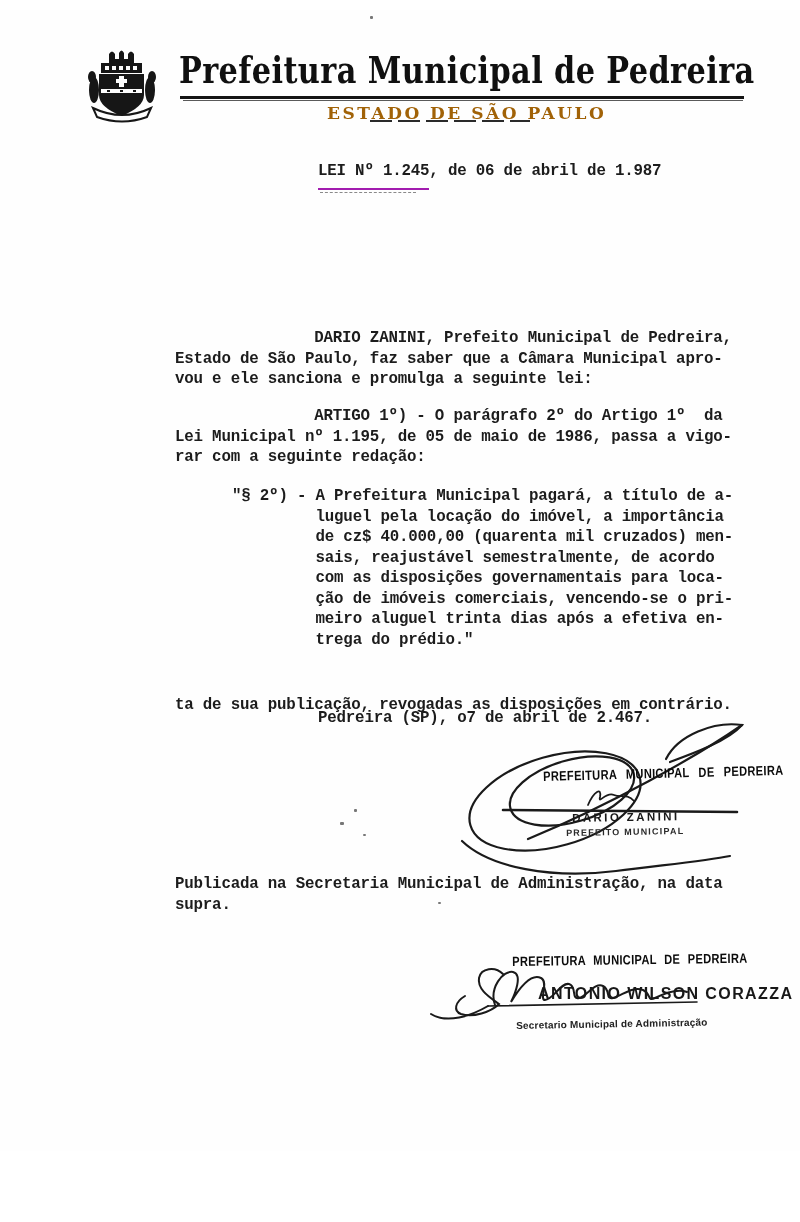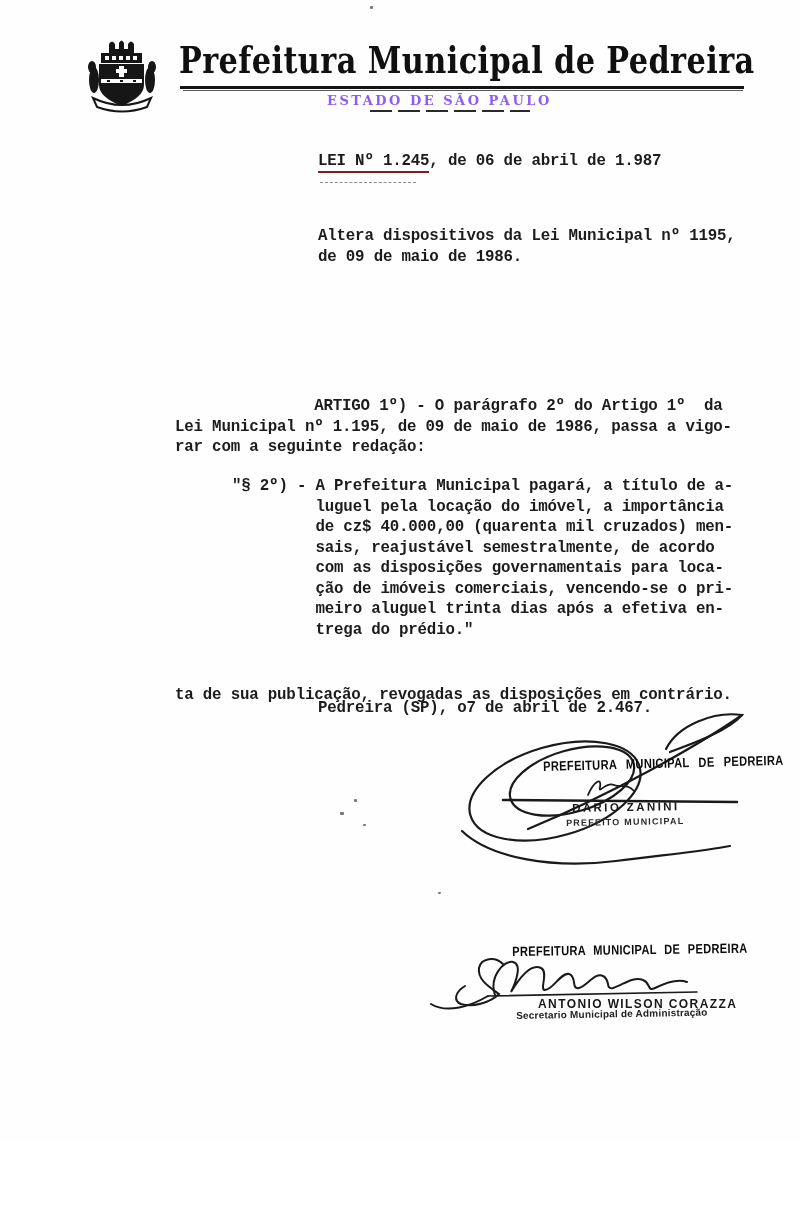--- a/index.html
+++ b/index.html
@@ -1,62 +1,62 @@
 <!DOCTYPE html>
 <html><head>
 <meta charset="utf-8">
 <style>
   html,body{margin:0;padding:0;background:#ffffff;}
   .page{
-    position:relative;width:800px;height:1141px;margin:0 auto;
+    position:relative;width:800px;height:1141px;margin:10px auto;
     background:#fefefe;overflow:hidden;
     font-family:"Liberation Mono",monospace;
   }
   
   .mono{
     position:absolute;white-space:pre;
     font-family:"Liberation Mono",monospace;
     font-weight:bold;font-size:15.8px;line-height:20.5px;
     color:#1c1c1c;letter-spacing:-0.2px;
   }
-  .u2{border-bottom:2px solid #7f1d1d;padding-bottom:1px;}
+  .u2{border-bottom:2px solid #a21caf;padding-bottom:8px;}
   .u1{border-bottom:1.5px solid #222;}
   
   .masthead-title{
     position:absolute;left:179px;top:38px;
     font-family:"DejaVu Serif",serif;font-weight:bold;font-size:37px;
     color:#101010;transform:scaleX(0.82);transform-origin:left top;
     white-space:nowrap;letter-spacing:0.5px;
   }
   .masthead-rule-a{position:absolute;left:180px;top:86px;width:564px;height:2.5px;background:#141414;}
   .masthead-rule-b{position:absolute;left:183px;top:90px;width:560px;height:1px;background:#5a5a5a;}
   .masthead-sub{
-    position:absolute;left:327px;top:93px;width:250px;text-align:left;
-    font-family:"DejaVu Serif",serif;font-weight:bold;font-size:13px;
-    letter-spacing:2.5px;color:#8b5cf6;white-space:nowrap;
+    position:absolute;left:327px;top:93px;width:250px;text-align:center;
+    font-family:"DejaVu Serif",serif;font-weight:bold;font-size:17px;
+    letter-spacing:2.5px;color:#a16207;white-space:nowrap;
   }
   .masthead-sub-rule{position:absolute;left:370px;top:110px;width:160px;height:1.5px;
     background:repeating-linear-gradient(90deg,#2a2a2a 0 22px,transparent 22px 28px);}
   .lei-dash-echo{position:absolute;left:320px;top:182px;width:96px;border-top:1.5px dashed #8a8a8a;}
   
   .stamp{
     position:absolute;font-family:"Liberation Sans",sans-serif;font-weight:bold;
     color:#0b0b0b;white-space:nowrap;transform-origin:left top;
   }
   .stamp1{left:543px;top:759px;font-size:13.5px;letter-spacing:0.4px;word-spacing:7px;
     transform:rotate(-1.5deg) scaleX(0.82);}
   .stamp2{left:512px;top:944px;font-size:13.5px;letter-spacing:0.4px;word-spacing:5px;
     transform:rotate(-0.8deg) scaleX(0.82);}
   .sig-name{
     position:absolute;font-family:"Liberation Sans",sans-serif;font-weight:bold;
     color:#181818;white-space:nowrap;transform-origin:left top;
   }
   .mayor-name{left:572px;top:802px;font-size:11.5px;letter-spacing:2.4px;transform:rotate(-1deg);}
   .mayor-role{left:566px;top:818px;font-size:9px;letter-spacing:1.2px;color:#2a2a2a;transform:rotate(-1deg);}
-  .sec-name{left:538px;top:997px;font-size:12px;letter-spacing:1.4px;}
+  .sec-name{left:538px;top:975px;font-size:16px;letter-spacing:1.4px;}
   .sec-role{left:516px;top:1010px;font-size:10px;letter-spacing:0.2px;color:#232323;transform:rotate(-1deg);}
   .sigsvg{position:absolute;}
   .speck{position:absolute;background:#777;border-radius:1px;}
 </style>
 </head>
 <body>
 
 <div class="page">
 
   <svg class="sigsvg" style="left:85px;top:38px" width="74" height="76" viewBox="0 0 74 76">
@@ -83,26 +83,27 @@
 
   <div class="masthead-title">Prefeitura Municipal de Pedreira</div>
   <div class="masthead-rule-a"></div>
   <div class="masthead-rule-b"></div>
   <div class="masthead-sub">ESTADO DE SÃO PAULO</div>
   <div class="masthead-sub-rule"></div>
 
   <div class="mono" style="left:318px;top:151px"><span class="u2">LEI Nº 1.245</span><span>, de 06 de abril de 1.987</span></div>
   <div class="lei-dash-echo"></div>
 
-  <div class="mono" style="left:318px;top:226px">Altera dispositivos da Lei Municipal nº 1195,
-de 09 de maio de 1986.</div>
 
+  <div class="mono" style="left:175px;top:318px">               DARIO ZANINI, Prefeito Municipal de Pedreira,
+Estado de São Paulo, faz saber que a Câmara Municipal apro-
+vou e ele sanciona e promulga a seguinte lei:</div>
 
   <div class="mono" style="left:175px;top:396px">               ARTIGO 1º) - O parágrafo 2º do Artigo 1º  da
-Lei Municipal nº 1.195, de 09 de maio de 1986, passa a vigo-
+Lei Municipal nº 1.195, de 05 de maio de 1986, passa a vigo-
 rar com a seguinte redação:</div>
 
   <div class="mono" style="left:232px;top:476px">"§ 2º) - A Prefeitura Municipal pagará, a título de a-
          luguel pela locação do imóvel, a importância
          de cz$ 40.000,00 (quarenta mil cruzados) men-
          sais, reajustável semestralmente, de acordo
          com as disposições governamentais para loca-
          ção de imóveis comerciais, vencendo-se o pri-
          meiro aluguel trinta dias após a efetiva en-
          trega do prédio."</div>
@@ -119,20 +120,22 @@
     <ellipse cx="125" cy="88" rx="88" ry="45" transform="rotate(-16 125 88)"></ellipse>
     <ellipse cx="142" cy="78" rx="64" ry="31" transform="rotate(-16 142 78)"></ellipse>
     <path d="M32 128 C60 155 122 166 186 158 C232 152 276 148 300 143"></path>
     <path d="M73 97 L307 99" stroke-width="2.6"></path>
     <path d="M158 92 C164 78 172 74 170 84 C168 92 176 78 184 82 C190 85 197 80 204 88" stroke-width="1.8"></path>
   </svg>
   <div class="stamp stamp1">PREFEITURA MUNICIPAL DE PEDREIRA</div>
   <div class="sig-name mayor-name">DARIO ZANINI</div>
   <div class="sig-name mayor-role">PREFEITO MUNICIPAL</div>
 
+  <div class="mono" style="left:175px;top:864px">Publicada na Secretaria Municipal de Administração, na data
+supra.</div>
 
   <svg class="sigsvg" style="left:425px;top:938px" width="300" height="90" viewBox="0 0 300 90" fill="none" stroke="#1a1a1a" stroke-width="2" stroke-linecap="round">
     <path d="M78 26 C70 18 56 20 54 30 C52 42 66 50 74 56 C66 64 48 70 36 66 C28 63 30 54 40 48"></path>
     <path d="M70 57 C64 40 78 22 88 24 C98 26 90 46 86 54 C98 34 108 26 116 30 C124 34 114 52 120 52 C128 52 136 34 144 36 C152 38 146 52 154 50 C162 48 170 34 178 38 C186 42 180 52 188 50 C198 47 208 38 218 42 C226 45 222 54 230 50 C240 45 252 40 262 44"></path>
     <path d="M63 58 L272 54" stroke-width="1.6"></path>
     <path d="M63 58 C46 68 22 76 6 66"></path>
   </svg>
   <div class="stamp stamp2">PREFEITURA MUNICIPAL DE PEDREIRA</div>
   <div class="sig-name sec-name">ANTONIO WILSON CORAZZA</div>
   <div class="sig-name sec-role">Secretario Municipal de Administração</div>

